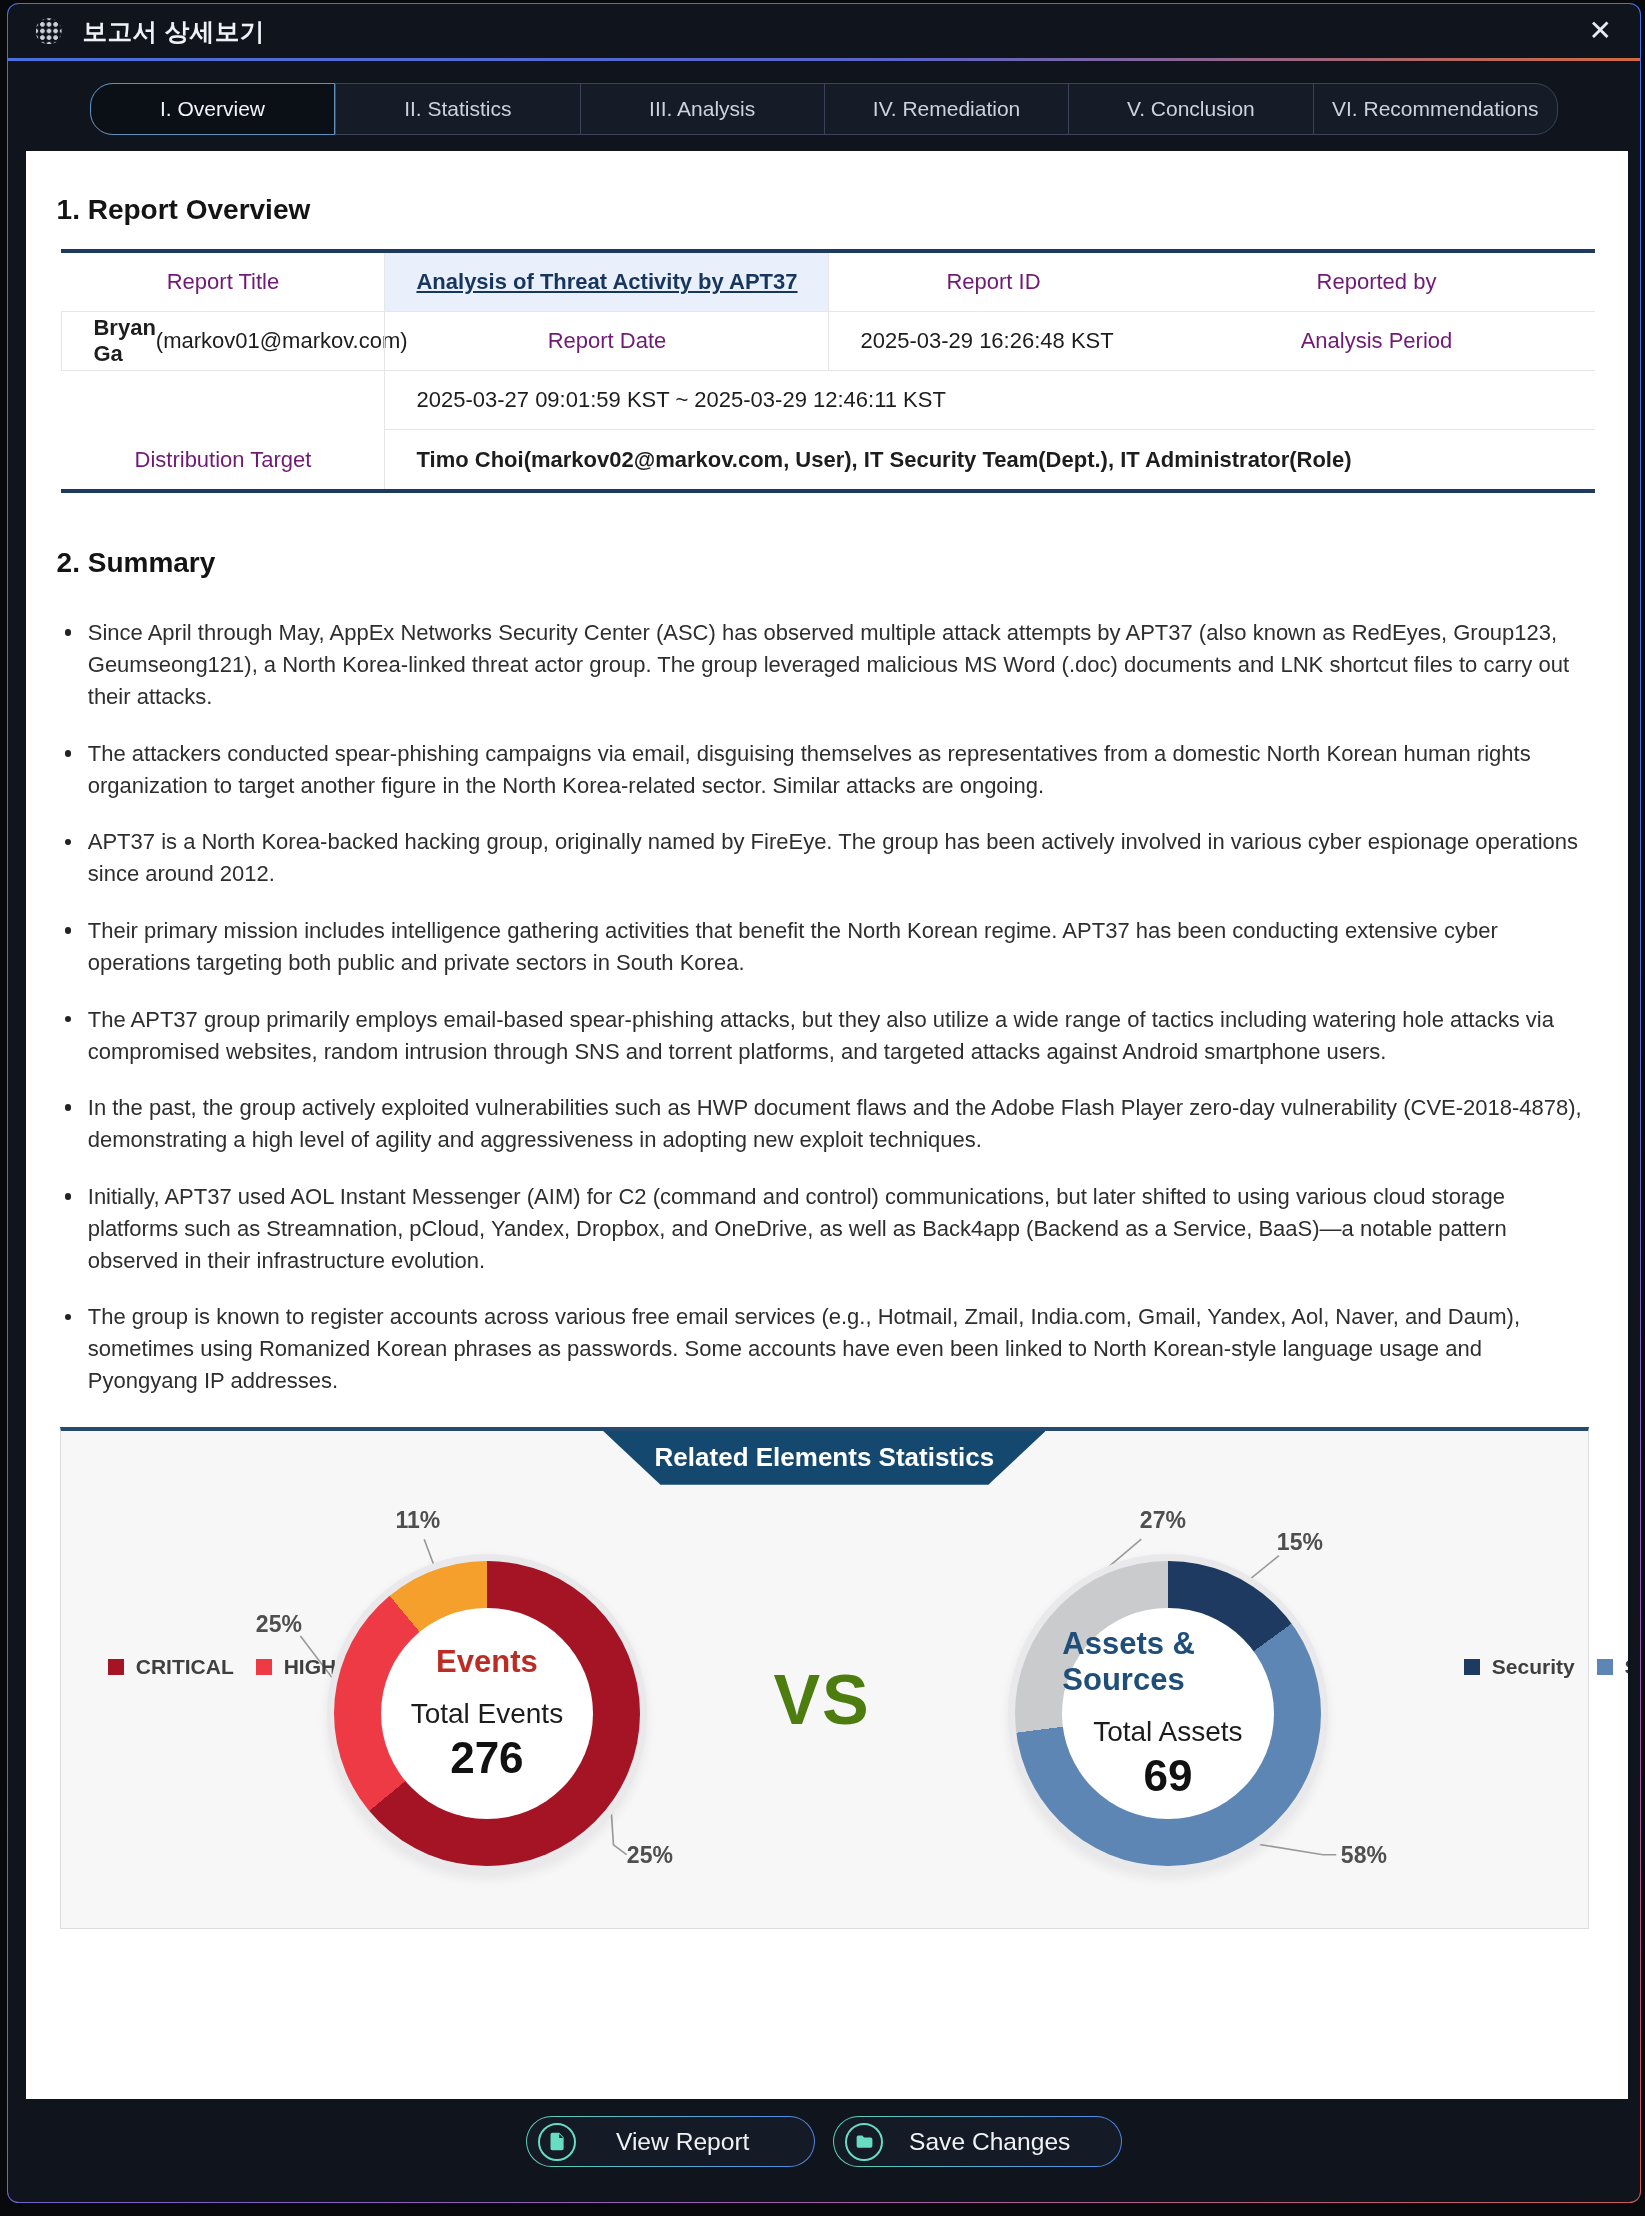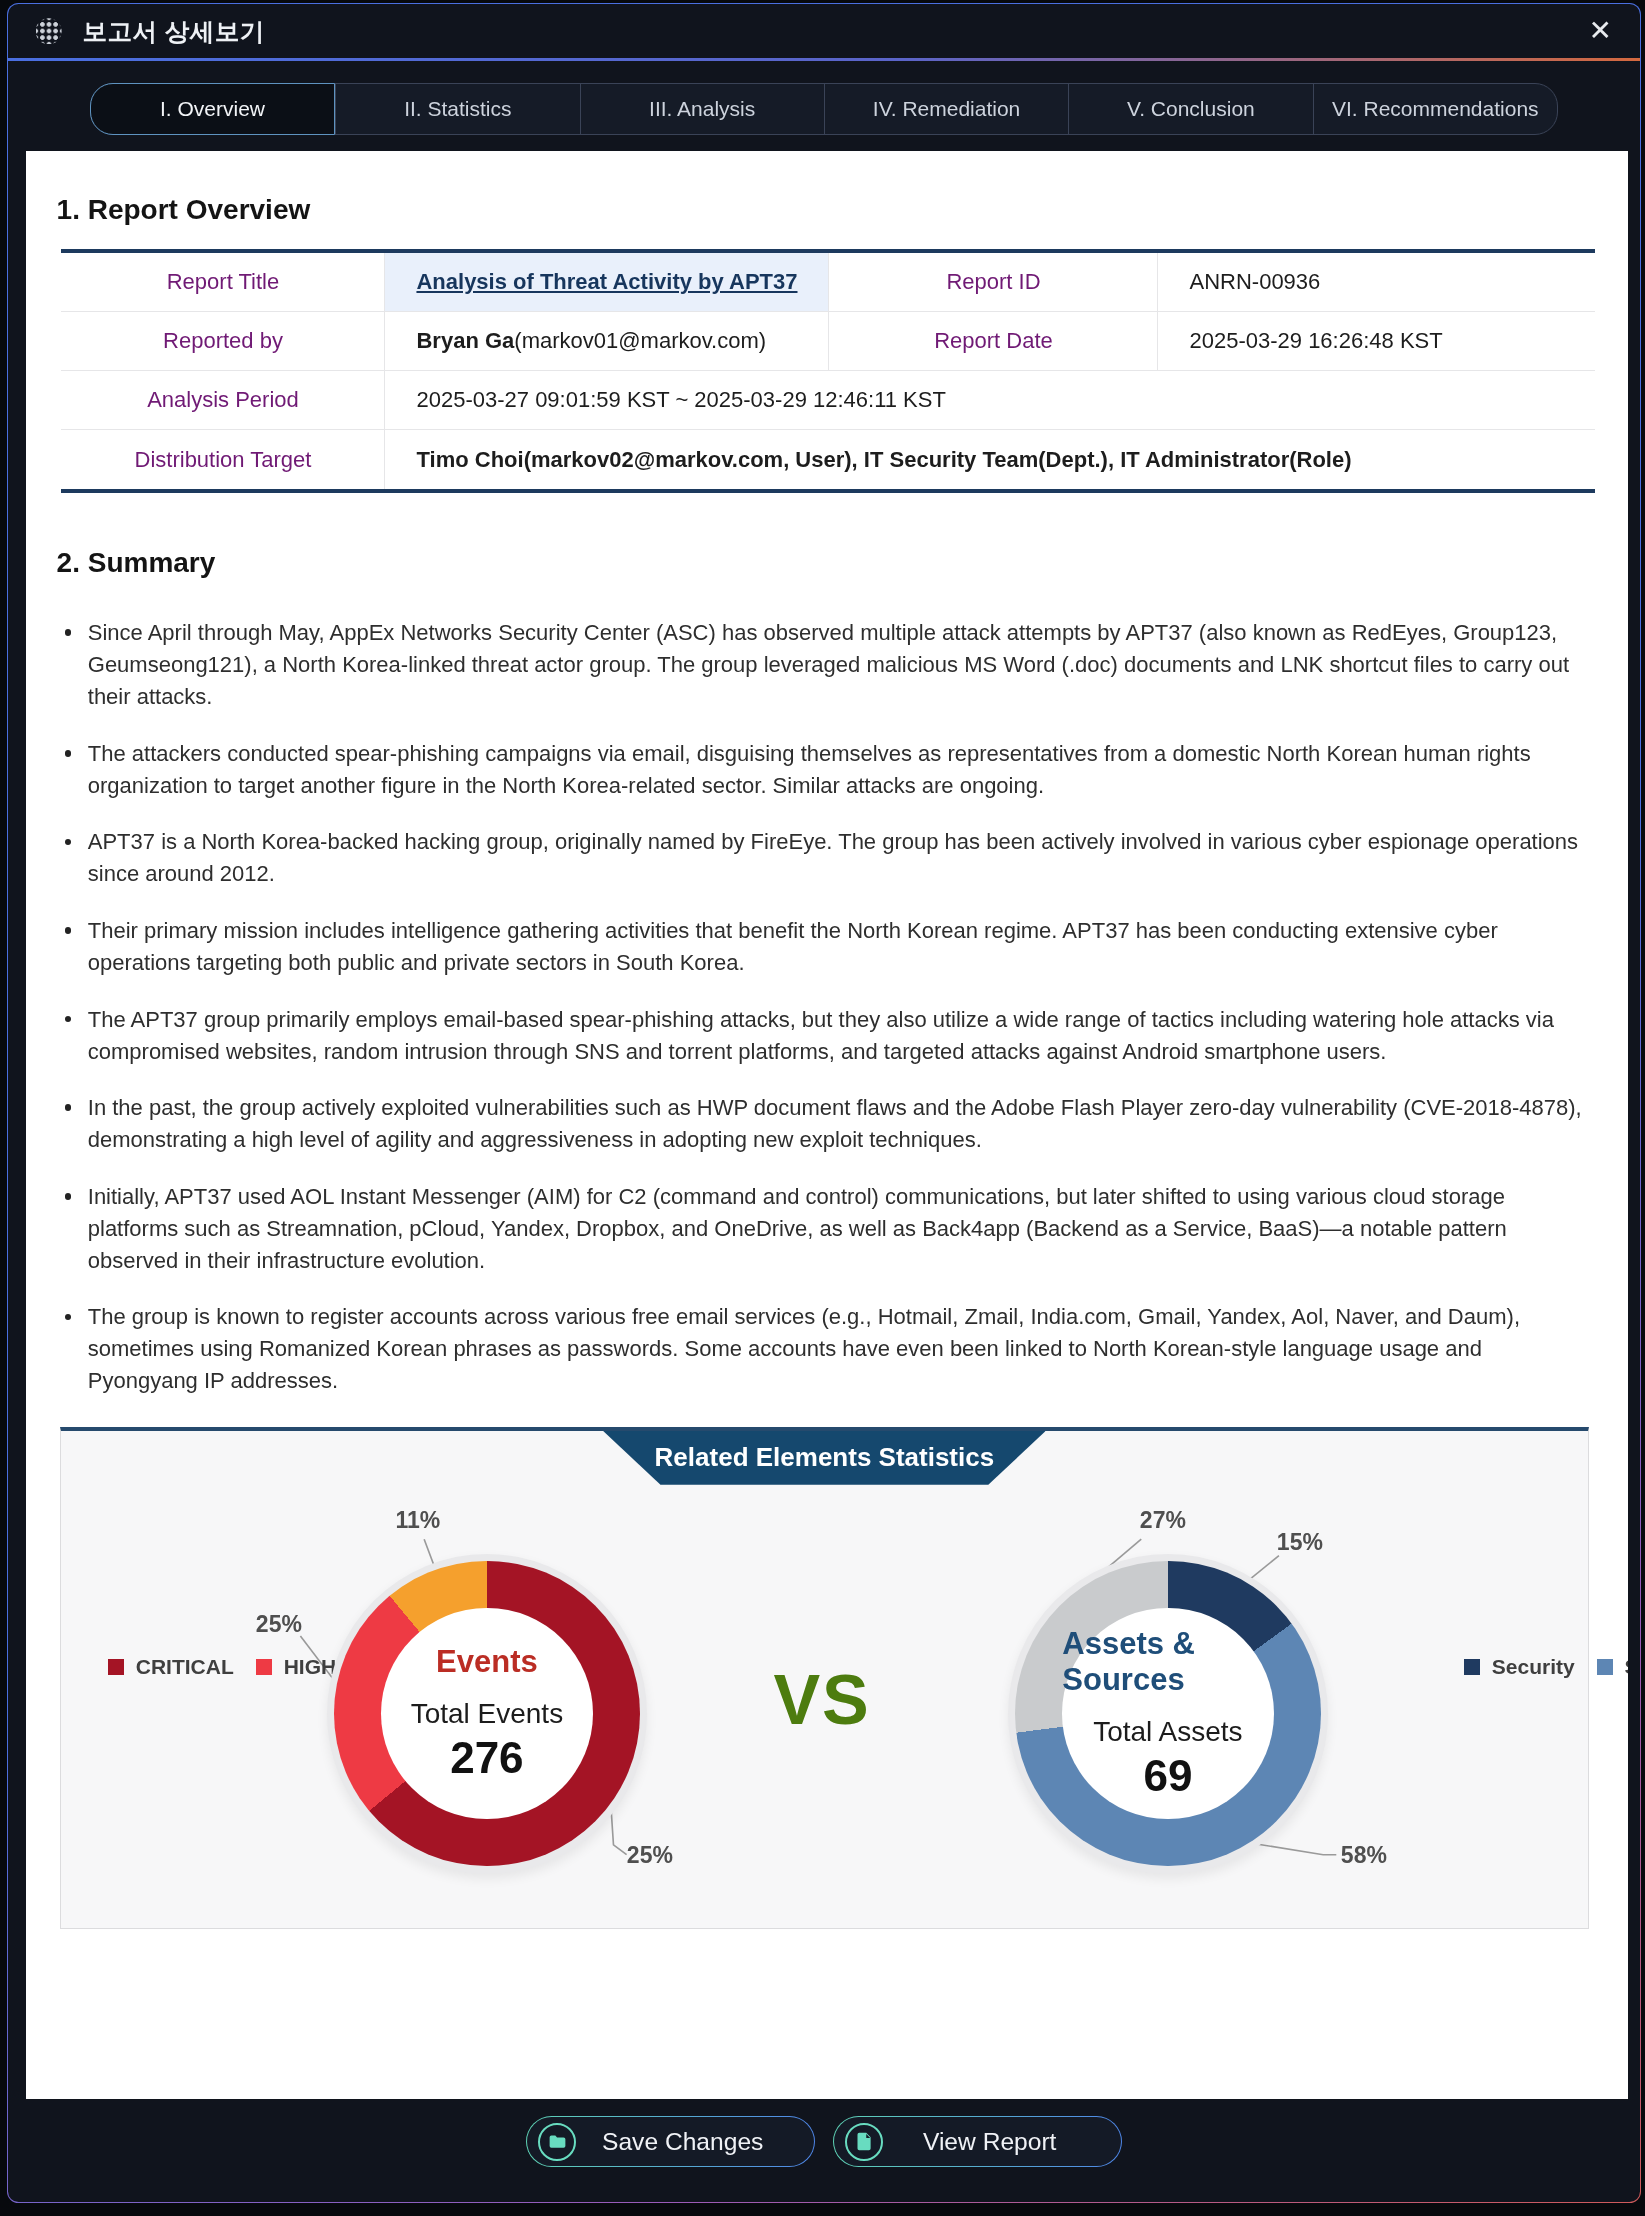--- a/index.html
+++ b/index.html
@@ -121,21 +121,20 @@
   <div class="content">
 
     <h2 class="sec">1. Report Overview</h2>
 
     <div class="rtable">
       <div class="cell lab">Report Title</div>
       <div class="cell titlecell vline">
         <span class="rlink">Analysis of Threat Activity by APT37</span>
       </div>
       <div class="cell lab vline">Report ID</div>
-      <div class="cell val vline">ANRN-00936</div>
 
       <div class="cell lab">Reported by</div>
       <div class="cell val vline">
         <span class="bname">Bryan Ga</span>
           <span>(markov01@markov.com)</span>
       </div>
       <div class="cell lab vline">Report Date</div>
       <div class="cell val vline">2025-03-29 16:26:48 KST</div>
 
       <div class="cell lab">Analysis Period</div>
@@ -256,29 +255,29 @@
           </div>
       </div>
     </div>
 
   </div>
 
   <div class="footer">
     <div class="pill-btn">
       <span class="btn-ic">
         <svg viewBox="0 0 24 24">
+            <path d="M6 2h8l5 5v13a2 2 0 0 1-2 2H6a2 2 0 0 1-2-2V4a2 2 0 0 1 2-2zm8 1.5V8h4.5L14 3.5z"></path>
+          </svg>
+      </span>
+      <span class="btn-label">View Report</span>
+    </div>
+    <div class="pill-btn">
+      <span class="btn-ic">
+        <svg viewBox="0 0 24 24">
             <path d="M3 7a2 2 0 0 1 2-2h4.5l2 2.4H19a2 2 0 0 1 2 2V17a2 2 0 0 1-2 2H5a2 2 0 0 1-2-2V7zm2 4.4h16v1.8H5z"></path>
           </svg>
       </span>
       <span class="btn-label">Save Changes</span>
     </div>
-    <div class="pill-btn">
-      <span class="btn-ic">
-        <svg viewBox="0 0 24 24">
-            <path d="M6 2h8l5 5v13a2 2 0 0 1-2 2H6a2 2 0 0 1-2-2V4a2 2 0 0 1 2-2zm8 1.5V8h4.5L14 3.5z"></path>
-          </svg>
-      </span>
-      <span class="btn-label">View Report</span>
-    </div>
   </div>
 
 </div>
 
 
 </body></html>

